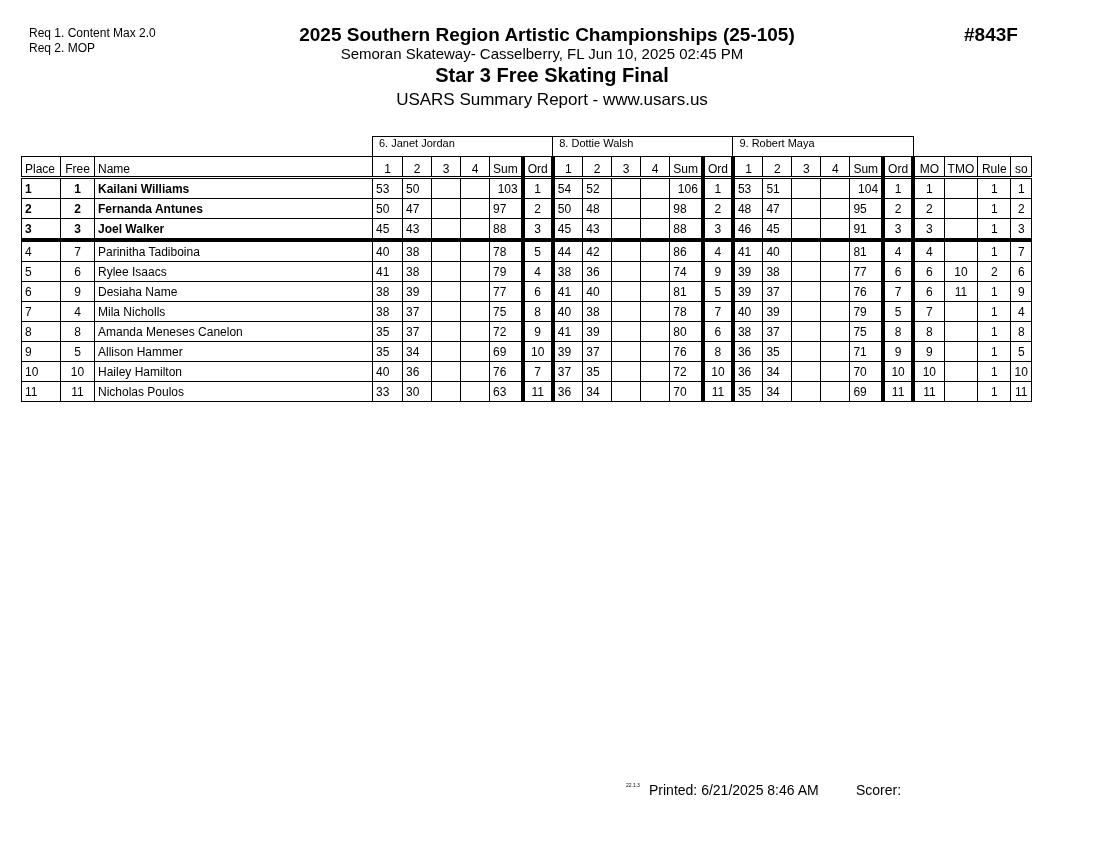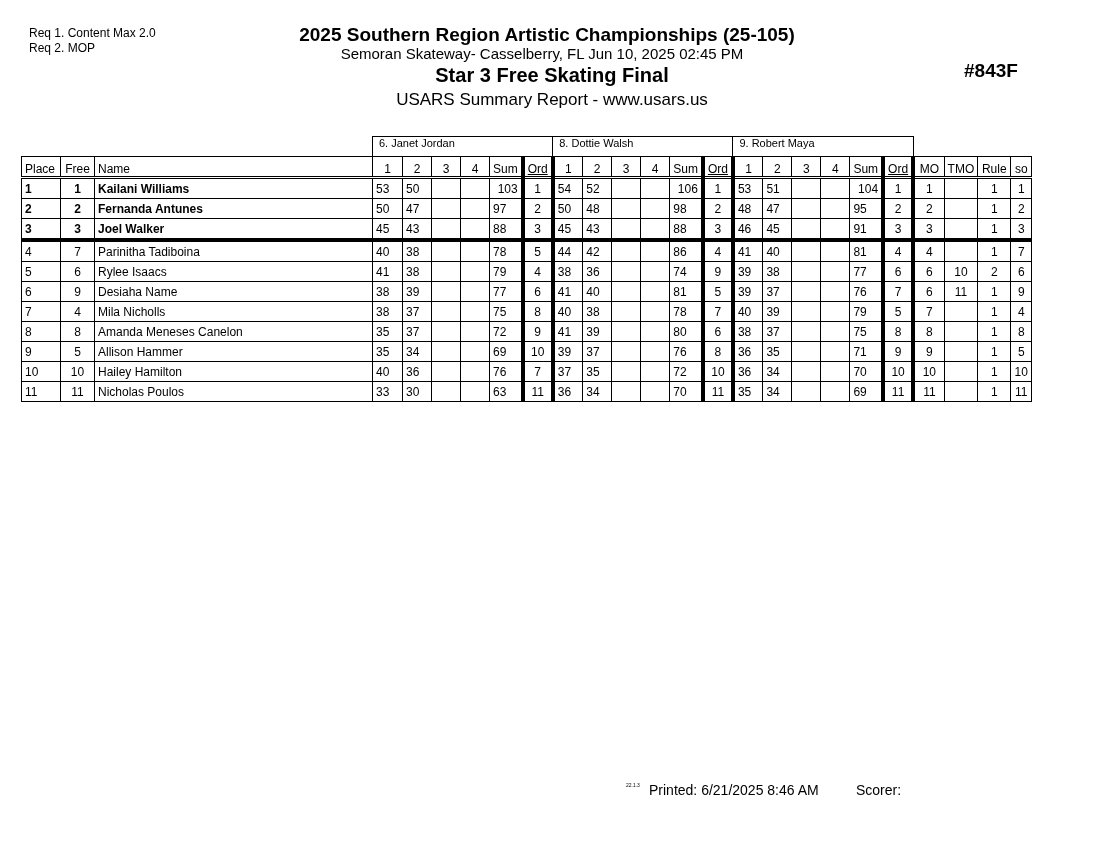--- a/index.html
+++ b/index.html
@@ -3,35 +3,35 @@
 <meta charset="utf-8">
 <style>
   html, body { margin:0; padding:0; background:#ffffff; }
   body { width:1100px; height:850px; position:relative; font-family:"Liberation Sans", sans-serif; color:#000; overflow:hidden; }
   .req { position:absolute; left:29px; font-size:12px; }
   .title { position:absolute; left:0; width:1100px; text-align:center; }
   .t1 { top:24px; font-size:19px; font-weight:bold; left:-3px; }
   .t2 { top:45px; font-size:15px; left:-8px; }
   .t3 { top:64px; font-size:20px; font-weight:bold; left:2px; }
   .t4 { top:90px; font-size:17px; left:2px; }
-  .code { position:absolute; left:964px; top:24px; font-size:19px; font-weight:bold;margin-top:36px; }
+  .code { position:absolute; left:964px; top:24px; font-size:19px; font-weight:bold; }
 
   table.res { position:absolute; left:21px; top:136px; border-collapse:collapse; font-size:12px; table-layout:fixed; }
   table.res td, table.res th { border:1px solid #000; padding:0 3px; height:19px; white-space:nowrap; overflow:hidden; font-weight:normal; }
   table.res tr.judgehdr td { height:19px; }
   table.res tr.judgehdr td.blank { border:none; }
   table.res tr.judgehdr td.judge { text-align:left; font-size:11px; padding-left:6px; vertical-align:top; }
   table.res th { text-align:center; }
   table.res th.left { text-align:left; }
   table.res tr.colhdr th { border-bottom:3px double #000; vertical-align:bottom; height:19px; }
   td.c { text-align:center; }
   td.r { text-align:right; }
   td.l { text-align:left; }
   td.ord, th.ord { border-left:4px solid #000 !important; border-right:4px solid #000 !important; text-align:center; font-weight:bold; }
-  th.ord { font-weight:normal;text-decoration:underline; }
+  th.ord { font-weight:normal; }
   tr.top td.name, tr.top td.place, tr.top td.cont { font-weight:bold; }
   tr.podium-end td { border-bottom:4px solid #000; }
   .footer { position:absolute; top:782px; font-size:14px; }
   .ver { position:absolute; left:626px; top:782px; font-size:5px; }
 </style>
 </head>
 <body>
 
 <div class="req" style="top:26px;">Req  1.  Content Max 2.0</div>
 <div class="req" style="top:41px;">Req  2.  MOP</div>

